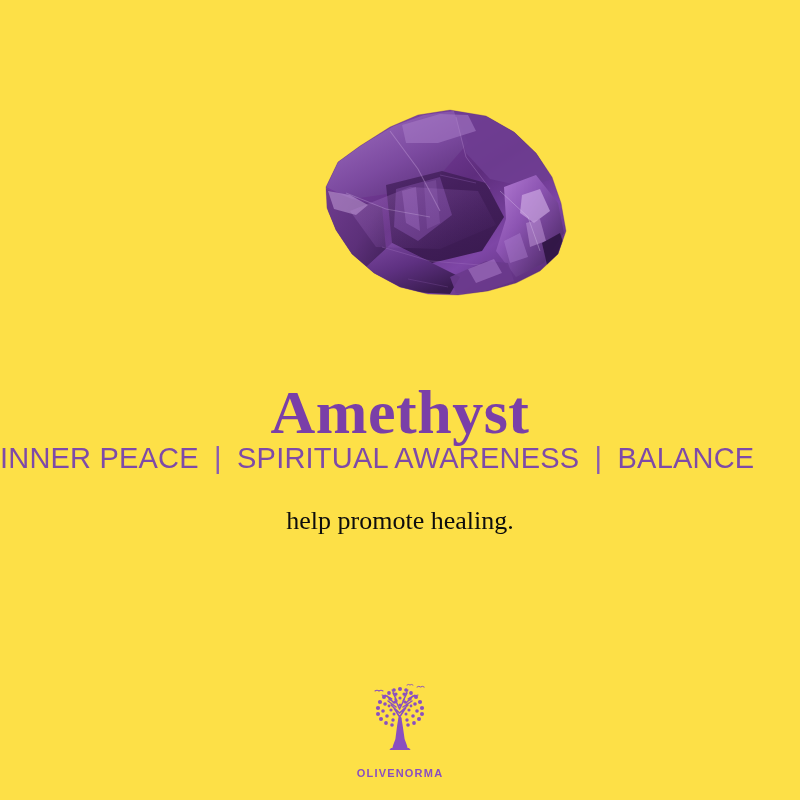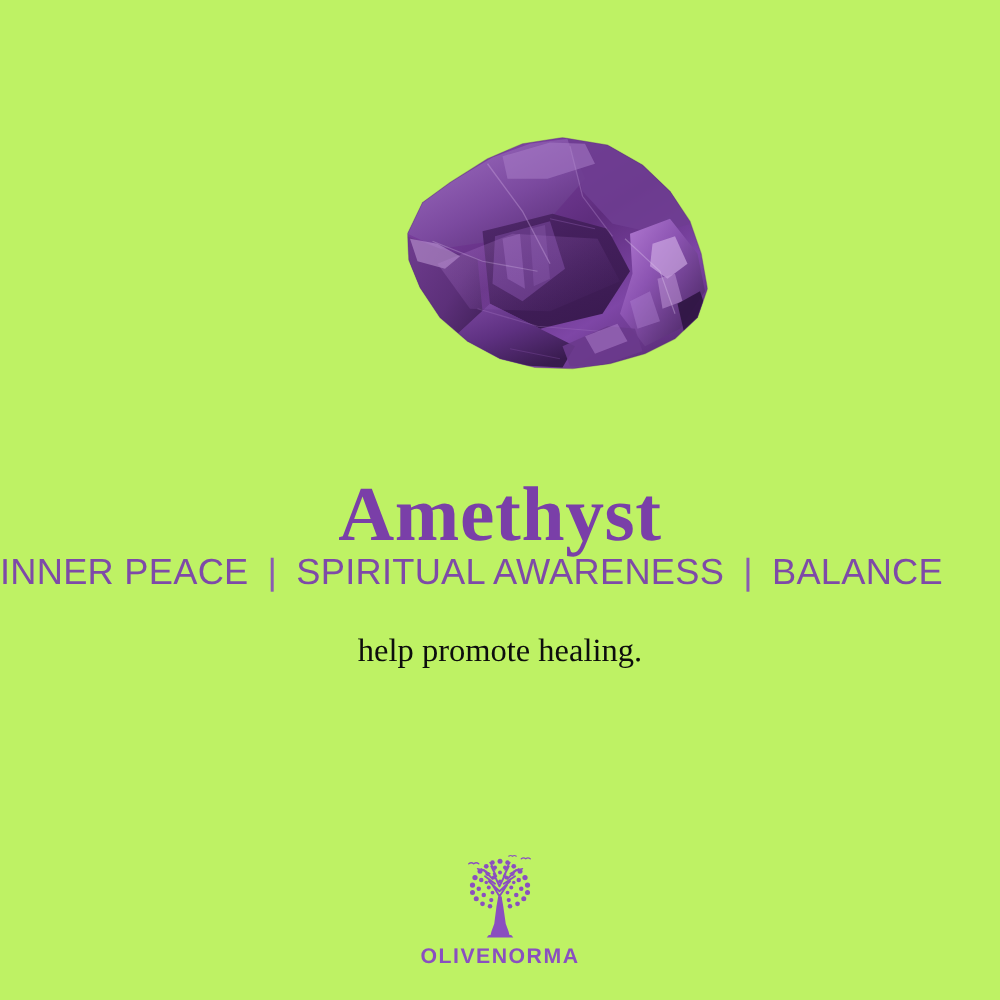--- a/index.html
+++ b/index.html
@@ -12,21 +12,21 @@
     height: 800px;
     overflow: hidden;
     font-family: "Liberation Serif", serif;
     -webkit-font-smoothing: antialiased;
   }
 
   .card {
     position: relative;
     width: 800px;
     height: 800px;
-    background: #bef264;
+    background: #fde047;
     display: block;
   }
 
   
   .stone-figure {
     position: absolute;
     left: 0;
     top: 60px;
     width: 800px;
     height: 250px;
@@ -111,23 +111,23 @@
     display: flex;
     flex-direction: column;
     align-items: center;
   }
   .logo-mark {
     display: block;
     width: 78px;
     height: 72px;
   }
   .logo-word {
-    margin-top: 0;
+    margin-top: 12px;
     font-family: "Liberation Sans", sans-serif;
-    font-size: 17px;
+    font-size: 11px;
     font-weight: 700;
     letter-spacing: 1.2px;
     color: #8a4fc0;
   }
 </style>
 </head>
 <body>
 
 <div class="card">
 

